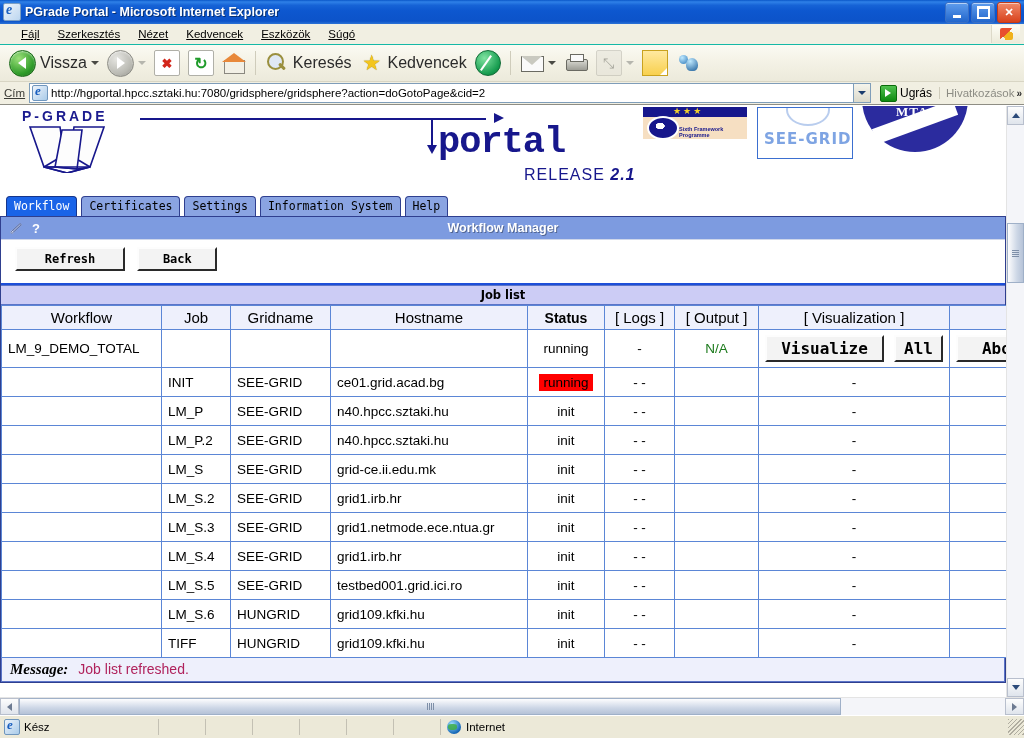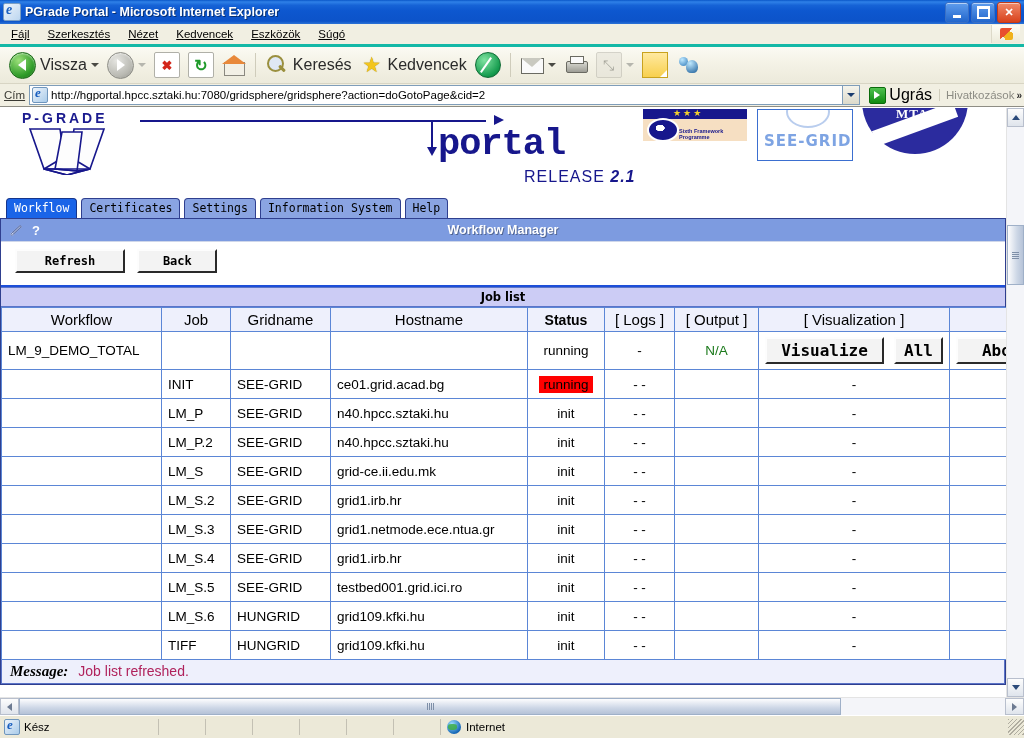--- a/index.html
+++ b/index.html
@@ -40,22 +40,22 @@
   .wb.min{background:linear-gradient(to bottom,#5f9ded,#2266cc);}
   .wb.max{background:linear-gradient(to bottom,#5f9ded,#2266cc);}
   .wb.cls{background:linear-gradient(to bottom,#f08a6a,#d8421c);border-color:#c23a18;}
   .wb .glyph{display:block;line-height:1;}
   .wb.min .glyph{width:8px;height:3px;background:#fff;margin-top:7px;}
   .wb.max .glyph{width:9px;height:8px;border:2px solid #fff;border-top-width:3px;}
 
   
   .menubar{
     height:20px;flex:0 0 20px;background:#f1efe2;
-    display:flex;align-items:center;padding-left:2px;
-    border-bottom:3px solid #14b8a6;position:relative;
+    display:flex;align-items:center;padding-left:12px;
+    border-bottom:1px solid #14b8a6;position:relative;
   }
   .menubar .mi{padding:2px 9px;font-size:11.5px;color:#000;white-space:nowrap;}
   .menubar .mi u{text-decoration:underline;}
   .menu-logo{position:absolute;right:4px;top:1px;width:28px;height:18px;
     background:linear-gradient(to bottom,#fdfdf6,#ecead9);border-left:1px solid #dcd9c8;}
   .menu-logo:after{content:"";position:absolute;left:8px;top:3px;width:13px;height:12px;
     background:
       linear-gradient(to bottom right,#e84f2e 0 49%,transparent 49%),
       radial-gradient(circle at 70% 70%,#f0b21c 0 40%,transparent 40%);
     border-radius:2px;}
@@ -153,21 +153,21 @@
     font-size:13px;font-style:italic;font-weight:bold;color:#1a5fbf;}
   .urlbox .url{font-size:11.5px;color:#000;white-space:nowrap;overflow:hidden;}
   .urlddl{width:16px;height:18px;flex:0 0 16px;background:linear-gradient(to bottom,#f5f4ec,#dcdacb);
     border:1px solid #7f9db9;border-left:none;display:flex;align-items:center;justify-content:center;}
   .urlddl .caret{border-top-color:#1a3c6e;}
   .goBtn{display:flex;align-items:center;gap:3px;margin-left:5px;padding:0 4px;}
   .goBtn .g{width:15px;height:15px;background:linear-gradient(to bottom,#4fc14f,#0f8a10);
     border:1px solid #0a6b0b;border-radius:2px;position:relative;}
   .goBtn .g:after{content:"";position:absolute;top:50%;left:45%;transform:translate(-50%,-50%);
     width:0;height:0;border-top:4px solid transparent;border-bottom:4px solid transparent;border-left:6px solid #fff;}
-  .goBtn span{font-size:16px;}
+  .goBtn span{font-size:12px;}
   .linksBtn{display:flex;align-items:center;gap:3px;padding-left:6px;margin-left:3px;
     border-left:1px solid #cfccbb;font-size:11.5px;color:#8c8c84;}
   .chev{font-size:10px;font-weight:bold;color:#2b2b2b;padding-left:2px;}
 
   
   .viewport{flex:1 1 auto;display:flex;position:relative;background:#fff;border-top:1px solid #fff;overflow:hidden;}
   .page{flex:1 1 auto;position:relative;background:#fff;overflow:hidden;}
 
   
   .vscroll{width:17px;flex:0 0 17px;background:#f1f1f1;border-left:1px solid #e4e4e4;

